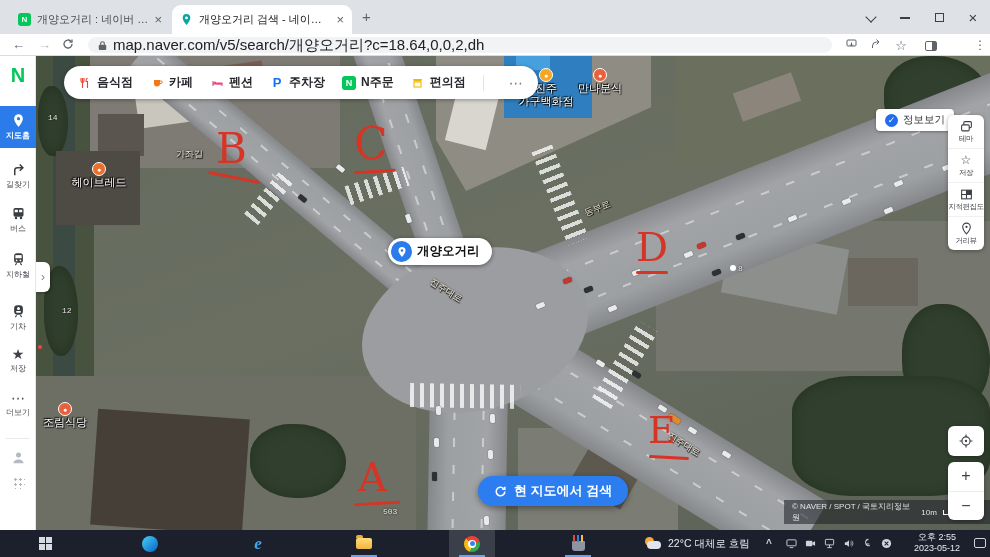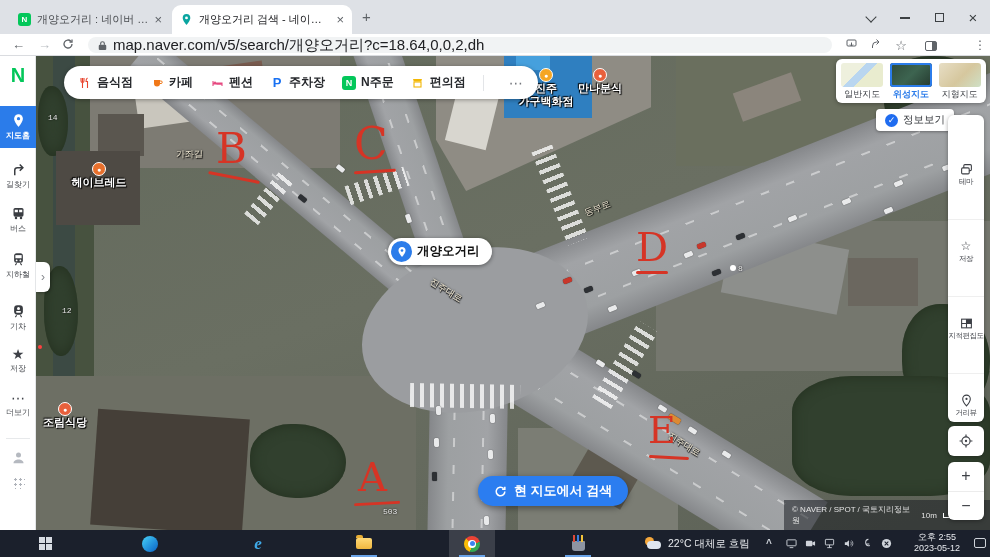--- a/index.html
+++ b/index.html
@@ -53,21 +53,21 @@
     background-position:0 30%,0 68%,0 0;
     background-repeat:repeat-x,repeat-x,no-repeat;}
   .zebra{position:absolute;background-image:repeating-linear-gradient(90deg,rgba(255,255,255,.85) 0 4px,rgba(255,255,255,0) 4px 10px);opacity:.9;}
   .car{position:absolute;width:9px;height:5px;border-radius:1.5px;background:#e9eaeb;box-shadow:0 0 1px rgba(0,0,0,.7);}
   .car.dark{background:#2d3034;}
   .car.red{background:#c8372b;}
   .car.orange{background:#dc8a34;width:13px;height:6px;}
   .trees{position:absolute;background:#31402e;border-radius:45% 55% 50% 50%;box-shadow:inset 0 0 14px #24301f;}
   .poi{position:absolute;display:flex;flex-direction:column;align-items:center;z-index:6;}
   .poi .dot{width:14px;height:14px;border-radius:50%;border:1.5px solid #fff;display:flex;align-items:center;justify-content:center;font-size:7px;color:#fff;}
-  .poi .name{font-size:11px;font-weight:bold;color:#fff;text-shadow:0 0 2px #000,1px 1px 1px #000,-1px -1px 1px #000;line-height:1.15;text-align:left;}
+  .poi .name{font-size:11px;font-weight:normal;color:#fff;text-shadow:0 0 2px #000,1px 1px 1px #000,-1px -1px 1px #000;line-height:1.15;text-align:left;}
   .roadlbl{position:absolute;font-size:9px;color:#efe7d2;text-shadow:0 0 2px #000,1px 1px 1px #000;z-index:6;white-space:nowrap;}
   .mapnum{position:absolute;font-size:8px;color:#e8e8e8;text-shadow:0 0 2px #000;z-index:6;font-family:Liberation Mono, monospace;}
   .anno{position:absolute;z-index:8;color:#d63425;font-family:"DejaVu Serif",serif;font-weight:400;}
   .anno-line{position:absolute;z-index:8;height:3px;background:#d63425;border-radius:2px;}
 
   .marker{position:absolute;left:352px;top:182px;z-index:9;display:flex;align-items:center;gap:5px;background:#fff;border-radius:15px;padding:2px 12px 2px 3px;height:27px;box-shadow:0 1px 4px rgba(0,0,0,.45);}
   .marker .mpin{width:21px;height:21px;border-radius:50%;background:#2b7cea;display:flex;align-items:center;justify-content:center;}
   .marker .mname{font-size:12.5px;font-weight:bold;color:#111;}
 
   .catbar{position:absolute;left:28px;top:10px;height:33px;background:#fff;border-radius:17px;box-shadow:0 1px 4px rgba(0,0,0,.35);display:flex;align-items:center;padding:0 6px 0 14px;gap:17px;z-index:10;}
@@ -80,32 +80,32 @@
   .mtype{flex:1;display:flex;flex-direction:column;align-items:center;gap:1px;padding-top:2px;}
   .mtype .thumb{width:42px;height:25px;border-radius:3px;}
   .mtype .tl{font-size:9px;color:#3c3f44;}
   .mtype.sel .thumb{outline:2px solid #2b7cea;outline-offset:-2px;}
   .mtype.sel .tl{color:#2b7cea;font-weight:bold;}
   .infochip{position:absolute;left:840px;top:53px;height:22px;background:#fff;border-radius:4px;box-shadow:0 1px 3px rgba(0,0,0,.35);display:flex;align-items:center;gap:5px;padding:0 9px;z-index:10;}
   .infochip .chk{width:13px;height:13px;border-radius:50%;background:#1f6cf0;color:#fff;font-size:9px;display:flex;align-items:center;justify-content:center;}
   .infochip .it{font-size:10.5px;color:#33363b;}
 
   .toolrail{position:absolute;left:912px;width:36px;background:#fff;border-radius:6px;box-shadow:0 1px 4px rgba(0,0,0,.35);z-index:10;display:flex;flex-direction:column;}
-  .tool{display:flex;flex-direction:column;align-items:center;gap:1px;padding:20px 0 4px;color:#3c3f45;margin-top:28px;}
+  .tool{display:flex;flex-direction:column;align-items:center;gap:1px;padding:5px 0 4px;color:#3c3f45;}
   .tool .tlbl{font-size:7.5px;color:#44474d;letter-spacing:-.5px;}
   .tool+.tool{border-top:1px solid #efefef;}
   .tool .tico{font-size:12px;line-height:13px;}
   .sqbtn{position:absolute;left:912px;width:36px;background:#fff;border-radius:6px;box-shadow:0 1px 4px rgba(0,0,0,.35);z-index:10;display:flex;align-items:center;justify-content:center;color:#3c3f45;}
   .zoomrail{position:absolute;left:912px;top:406px;width:36px;height:58px;background:#fff;border-radius:6px;box-shadow:0 1px 4px rgba(0,0,0,.35);z-index:10;display:flex;flex-direction:column;}
   .zoomrail div{flex:1;display:flex;align-items:center;justify-content:center;font-size:16px;color:#3c3f45;}
   .zoomrail div:first-child{border-bottom:1px solid #ececec;}
 
   .searchhere{position:absolute;left:442px;top:420px;height:30px;background:#2b7df0;border-radius:16px;display:flex;align-items:center;gap:7px;padding:0 16px;box-shadow:0 2px 6px rgba(0,0,0,.4);z-index:10;}
   .searchhere .sh{color:#fff;font-size:13px;font-weight:bold;}
-  .attrib{position:absolute;left:748px;top:444px;width:206px;height:30px;background:rgba(25,30,35,.55);display:flex;align-items:center;justify-content:flex-end;gap:6px;padding:0 8px;z-index:9;}
+  .attrib{position:absolute;left:748px;top:444px;width:206px;height:24px;background:rgba(25,30,35,.55);display:flex;align-items:center;justify-content:flex-end;gap:6px;padding:0 8px;z-index:9;}
   .attrib .at{font-size:8px;color:#e3e3e3;}
   .scalebar{width:40px;height:5px;border-left:1.5px solid #fff;border-right:1.5px solid #fff;border-bottom:1.5px solid #fff;}
   .expander{position:absolute;left:0;top:206px;width:14px;height:30px;background:#fff;border-radius:0 6px 6px 0;box-shadow:1px 1px 3px rgba(0,0,0,.3);display:flex;align-items:center;justify-content:center;color:#85888d;font-size:12px;z-index:10;}
 
   
   .taskbar{position:absolute;left:0;top:530px;width:990px;height:27px;background:#1b202c;display:flex;align-items:center;z-index:40;}
   .tkbtn{position:absolute;top:0;height:27px;display:flex;align-items:center;justify-content:center;}
   .tkline{position:absolute;top:24.5px;height:2px;width:26px;background:#6aa3e8;}
   .winlogo{display:grid;grid-template-columns:6px 6px;grid-template-rows:6px 6px;gap:1px;}
   .winlogo span{background:#d7dbe2;}
@@ -421,34 +421,20 @@
               <path d="M3 4h18l-1.5 5h-15z" fill="#f2b705"></path>
               <rect x="5" y="10" width="14" height="10" fill="none" stroke="#f2b705" stroke-width="2.2"></rect>
             </svg>
         </span>
           <span>편의점</span>
       </div>
       <div class="catdiv"></div>
       <div class="catmore">⋯</div>
     </div>
 
-    <div class="mtypes">
-      <div class="mtype">
-        <div class="thumb" style="background:linear-gradient(135deg,#eef0dd 0 38%,#b9d6f0 38% 56%,#e9eccf 56%);"></div>
-        <span class="tl">일반지도</span>
-      </div>
-      <div class="mtype sel">
-        <div class="thumb" style="background:linear-gradient(135deg,#2e4a3a,#3d6450 50%,#24382e);"></div>
-        <span class="tl">위성지도</span>
-      </div>
-      <div class="mtype">
-        <div class="thumb" style="background:linear-gradient(135deg,#e7dec5,#d6c79e 55%,#cfe0c6);"></div>
-        <span class="tl">지형지도</span>
-      </div>
-    </div>
     <div class="infochip">
       <span class="chk">✓</span>
       <span class="it">정보보기</span>
     </div>
 
     <div class="toolrail" style="top:59px;">
       <div class="tool">
         <svg width="13" height="13" viewBox="0 0 24 24">
             <rect x="7" y="3" width="14" height="11" rx="2" fill="none" stroke="#3c3f45" stroke-width="2"></rect>
             <rect x="3" y="9" width="14" height="11" rx="2" fill="#fff" stroke="#3c3f45" stroke-width="2"></rect>

